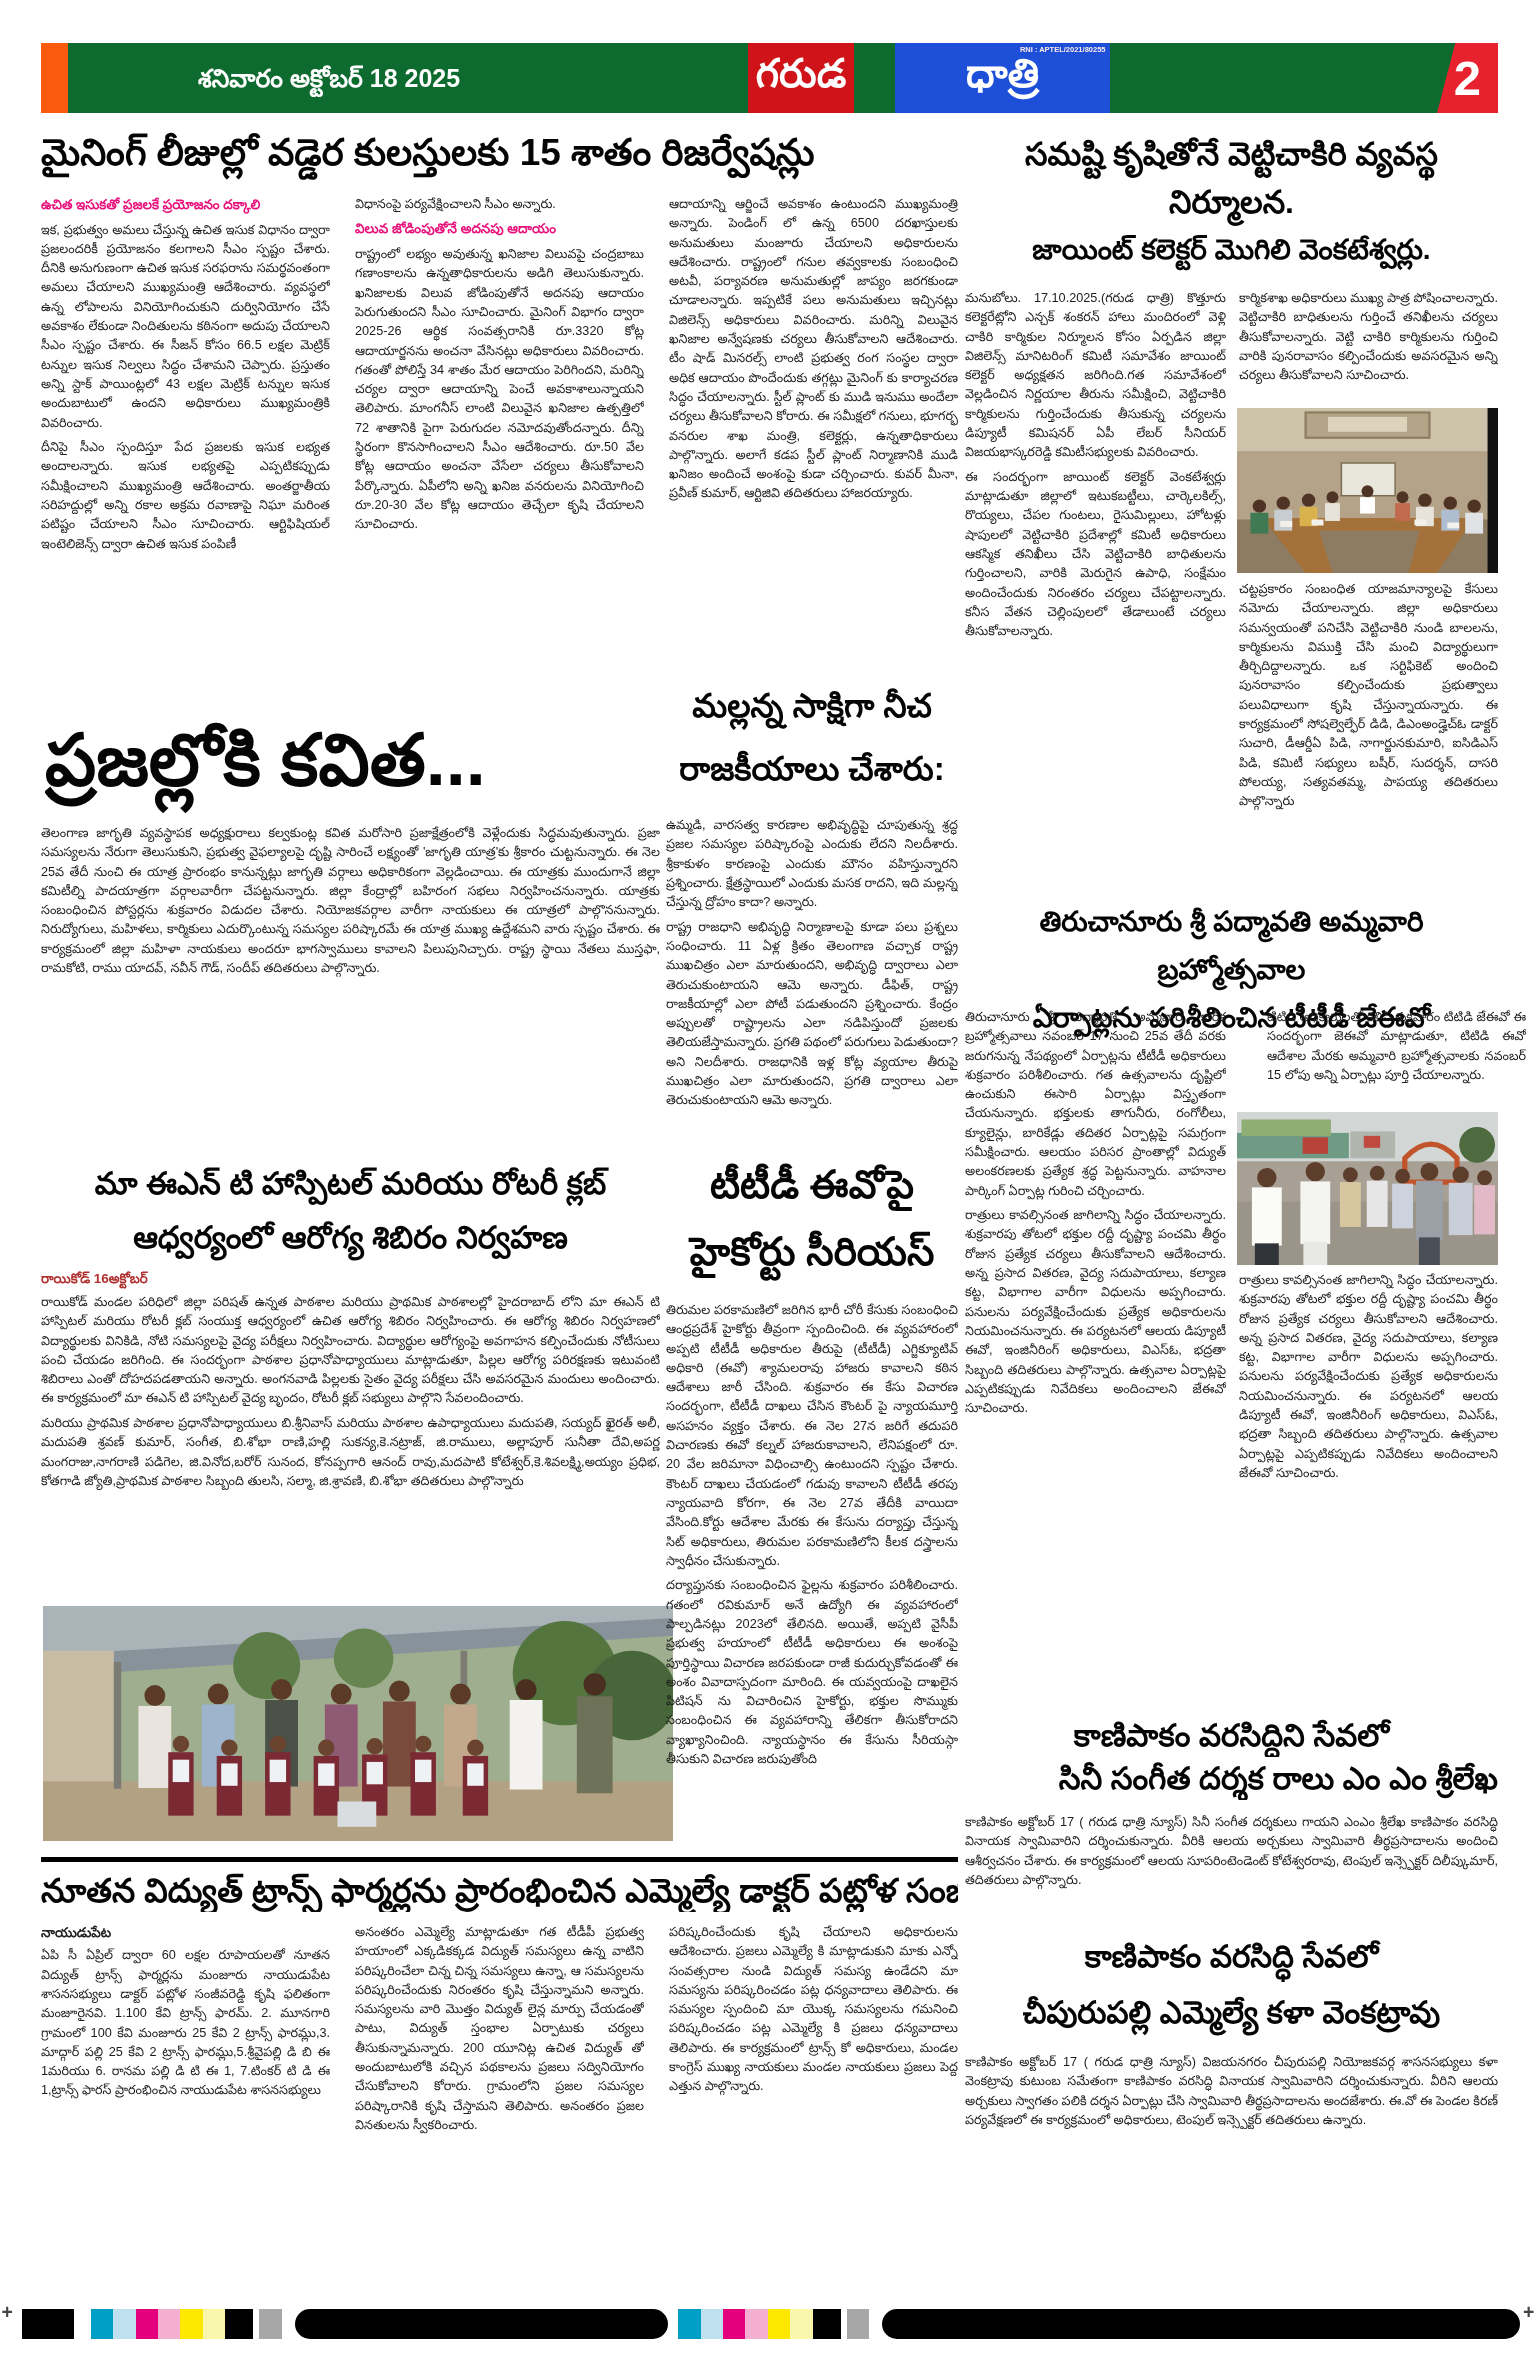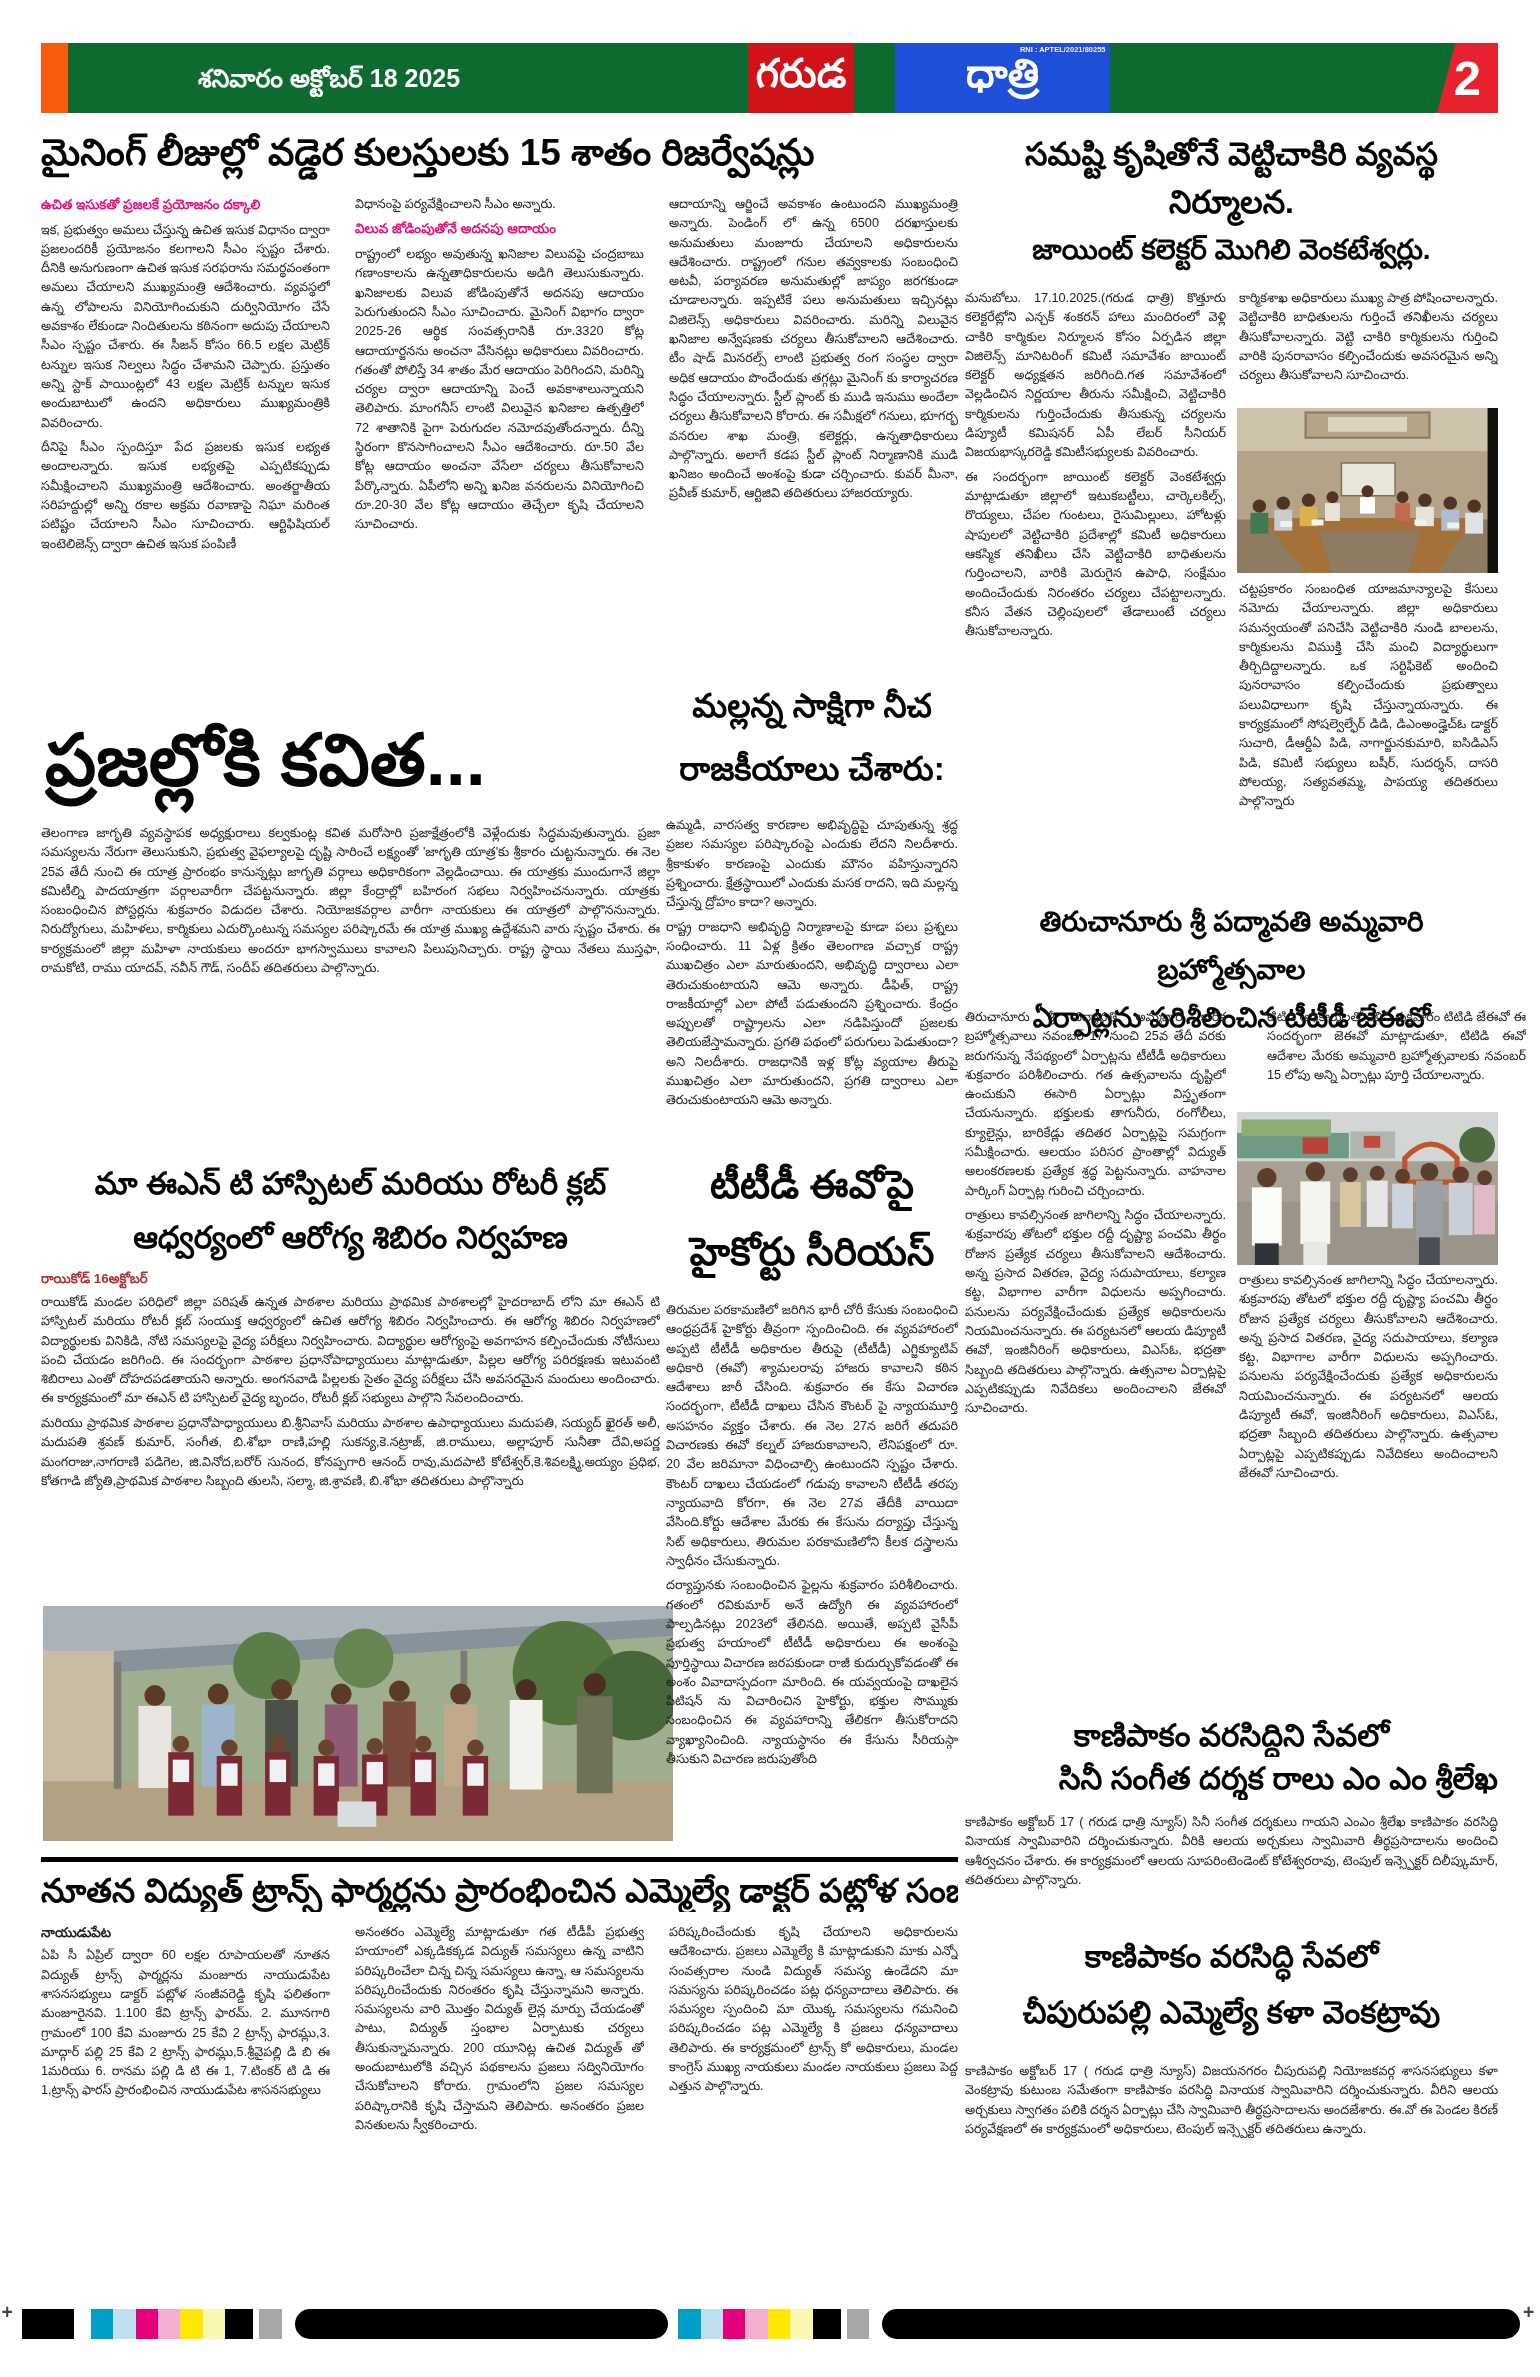--- a/index.html
+++ b/index.html
@@ -290,21 +290,21 @@
     <div class="hl" style="font-size:31px;line-height:43px;text-align:right;">సినీ సంగీత దర్శక రాలు ఎం ఎం శ్రీలేఖ</div>
   </div>
   <div class="abs bodytext" style="left:965px;top:1813px;width:533px;height:97px;">
     <p>కాణిపాకం అక్టోబర్ 17 ( గరుడ ధాత్రి న్యూస్) సినీ సంగీత దర్శకులు గాయని ఎంఎం శ్రీలేఖ కాణిపాకం వరసిద్ధి వినాయక స్వామివారిని దర్శించుకున్నారు. వీరికి ఆలయ అర్చకులు స్వామివారి తీర్థప్రసాదాలను అందించి ఆశీర్వచనం చేశారు. ఈ కార్యక్రమంలో ఆలయ సూపరింటెండెంట్ కోటేశ్వరరావు, టెంపుల్ ఇన్స్పెక్టర్ దిలీప్కుమార్, తదితరులు పాల్గొన్నారు.</p>
   </div>
 
   <div class="abs" style="left:965px;top:1929px;width:533px;height:112px;">
     <div class="hl" style="font-size:31px;line-height:56px;">కాణిపాకం వరసిద్ధి సేవలో</div>
     <div class="hl" style="font-size:31px;line-height:56px;">చీపురుపల్లి ఎమ్మెల్యే కళా వెంకట్రావు</div>
   </div>
-  <div class="abs bodytext" style="left:965px;top:2053px;width:533px;height:168px;margin-top:9px;">
+  <div class="abs bodytext" style="left:965px;top:2053px;width:533px;height:168px;">
     <p>కాణిపాకం అక్టోబర్ 17 ( గరుడ ధాత్రి న్యూస్) విజయనగరం చీపురుపల్లి నియోజకవర్గ శాసనసభ్యులు కళా వెంకట్రావు కుటుంబ సమేతంగా కాణిపాకం వరసిద్ధి వినాయక స్వామివారిని దర్శించుకున్నారు. వీరిని ఆలయ అర్చకులు స్వాగతం పలికి దర్శన ఏర్పాట్లు చేసి స్వామివారి తీర్థప్రసాదాలను అందజేశారు. ఈ.వో ఈ పెండల కిరణ్ పర్యవేక్షణలో ఈ కార్యక్రమంలో అధికారులు, టెంపుల్ ఇన్స్పెక్టర్ తదితరులు ఉన్నారు.</p>
   </div>
 
   <div class="abs cropmark" style="left:1.5px;top:2301px;">+</div>
   <div class="abs cropmark" style="left:1523px;top:2301px;">+</div>
 
   <div class="abs strip" style="left:22.4px;top:2309px;width:1498px;">
     <div class="seg" style="width:52px;background:#000;"></div>
     <div class="seg" style="width:16.4px;"></div>
     <div class="seg" style="width:22.4px;background:#00a0c6;"></div>

